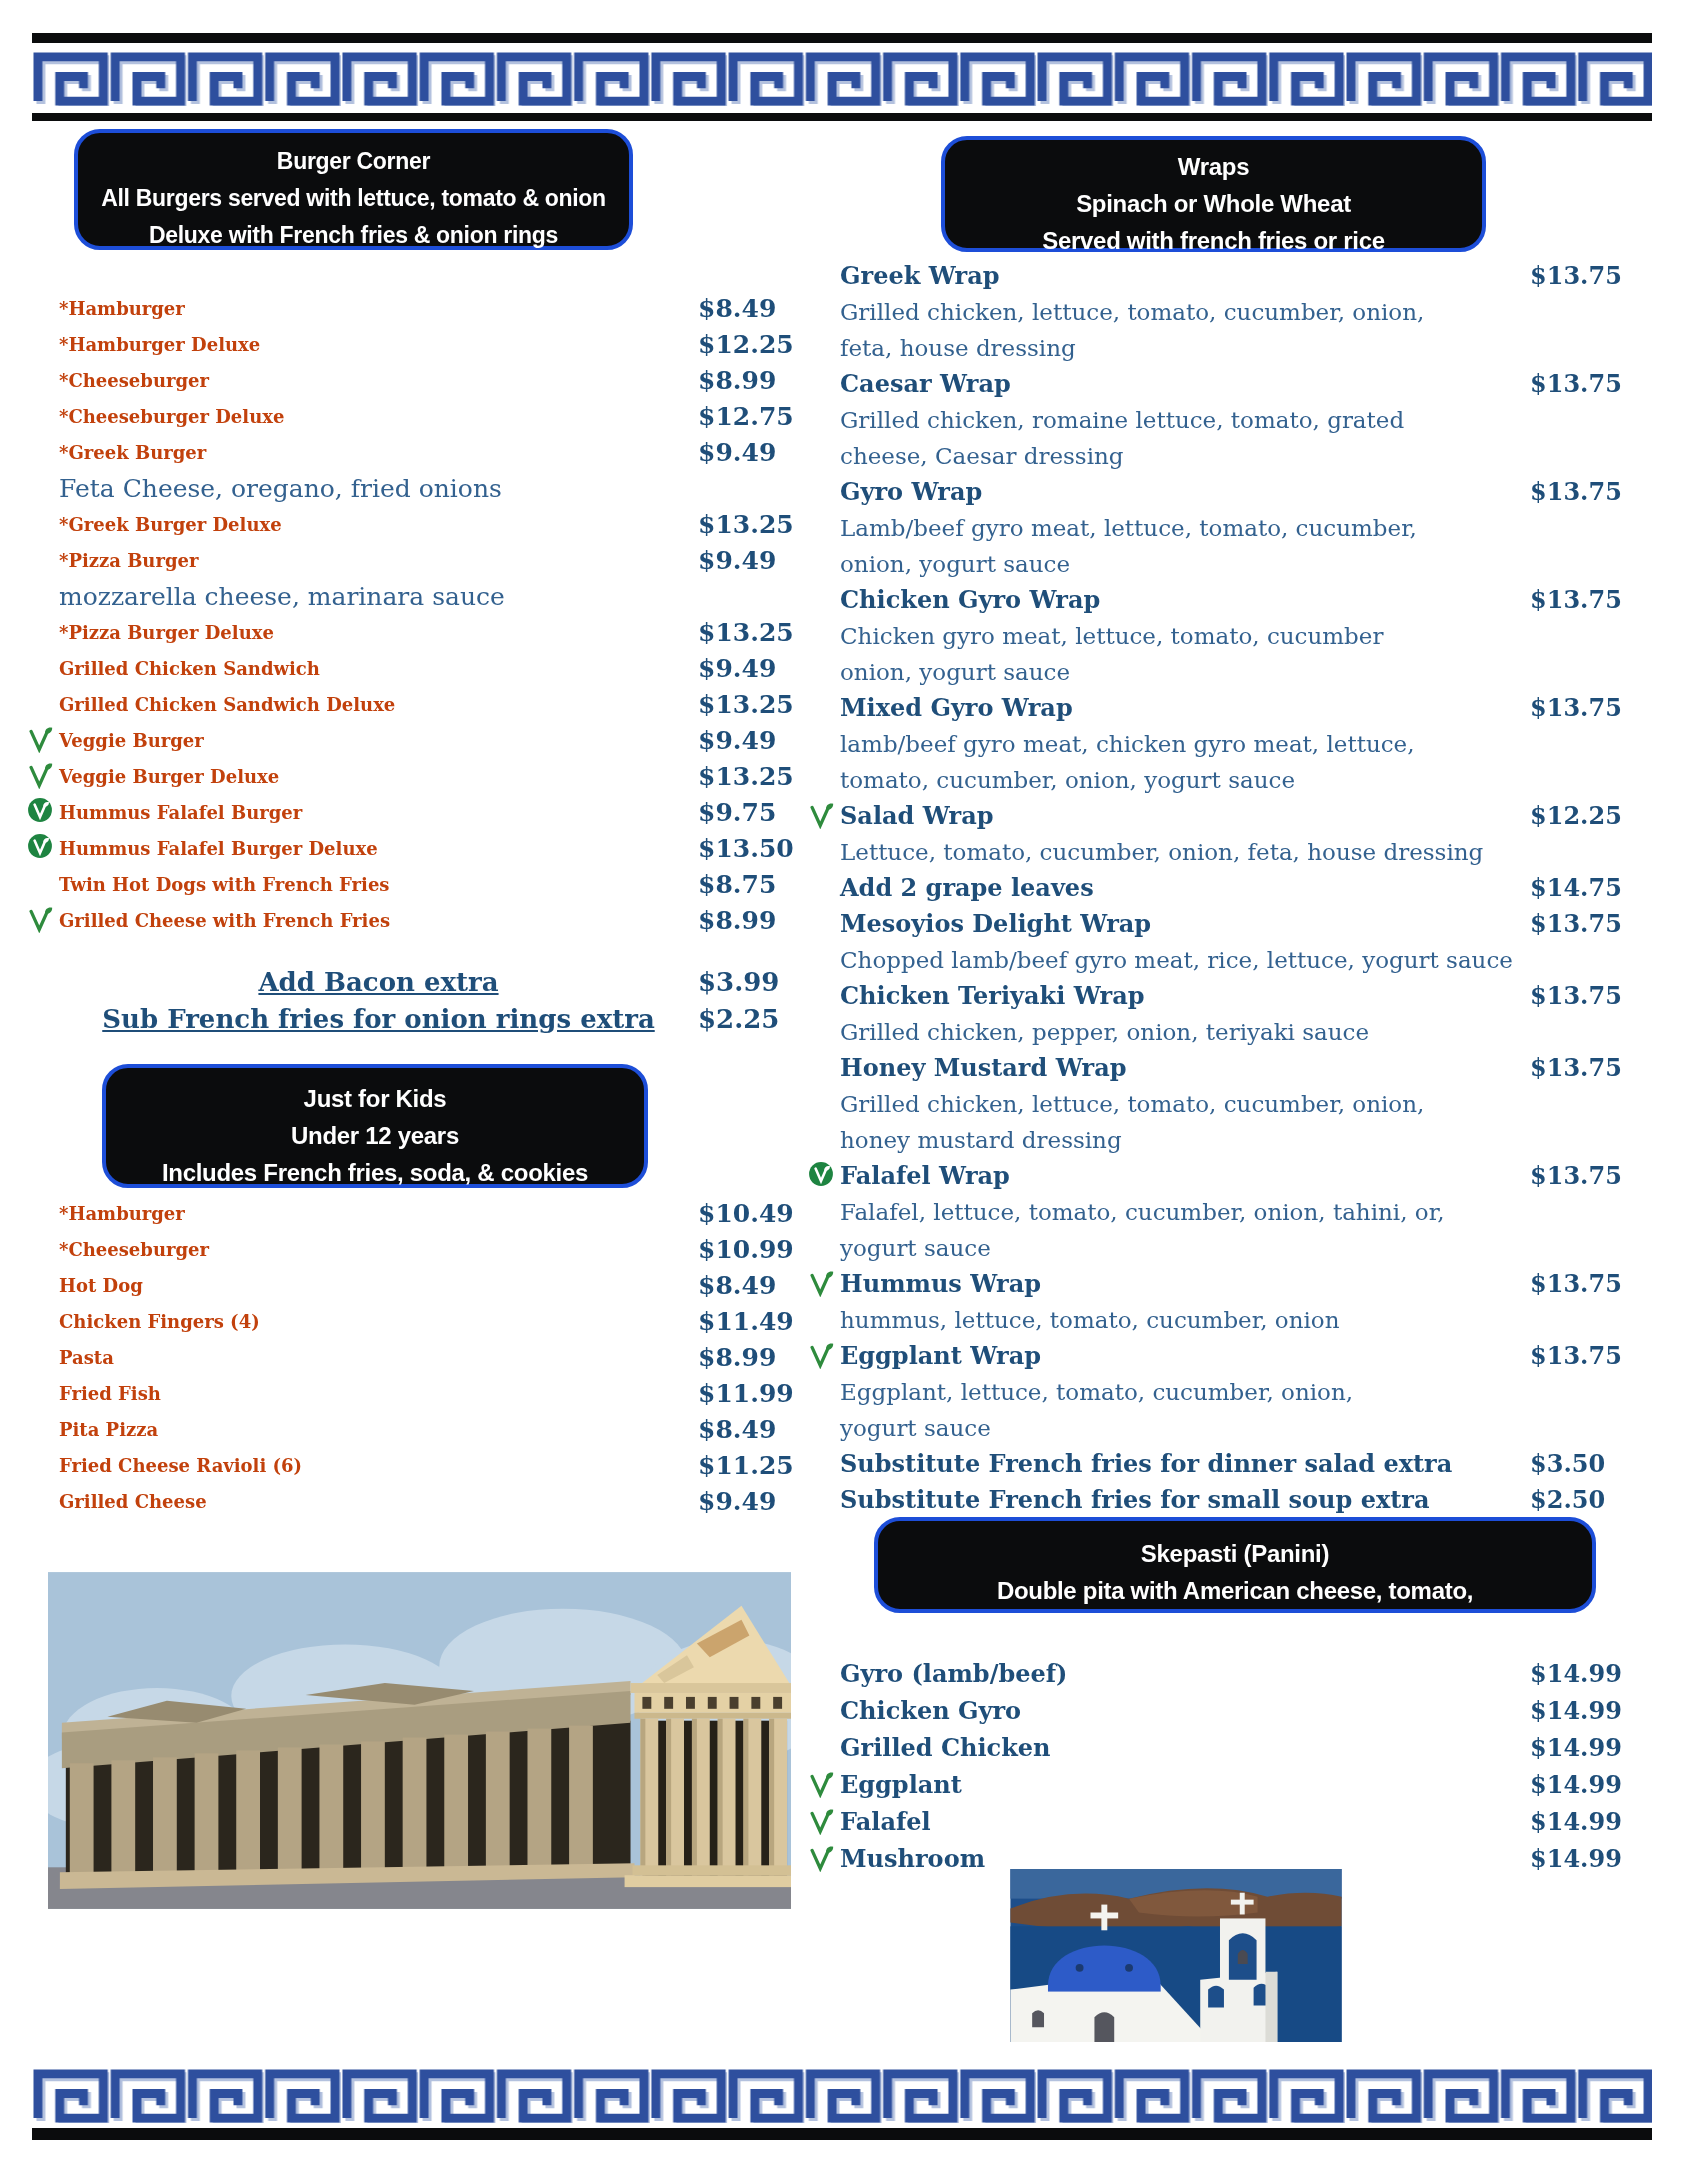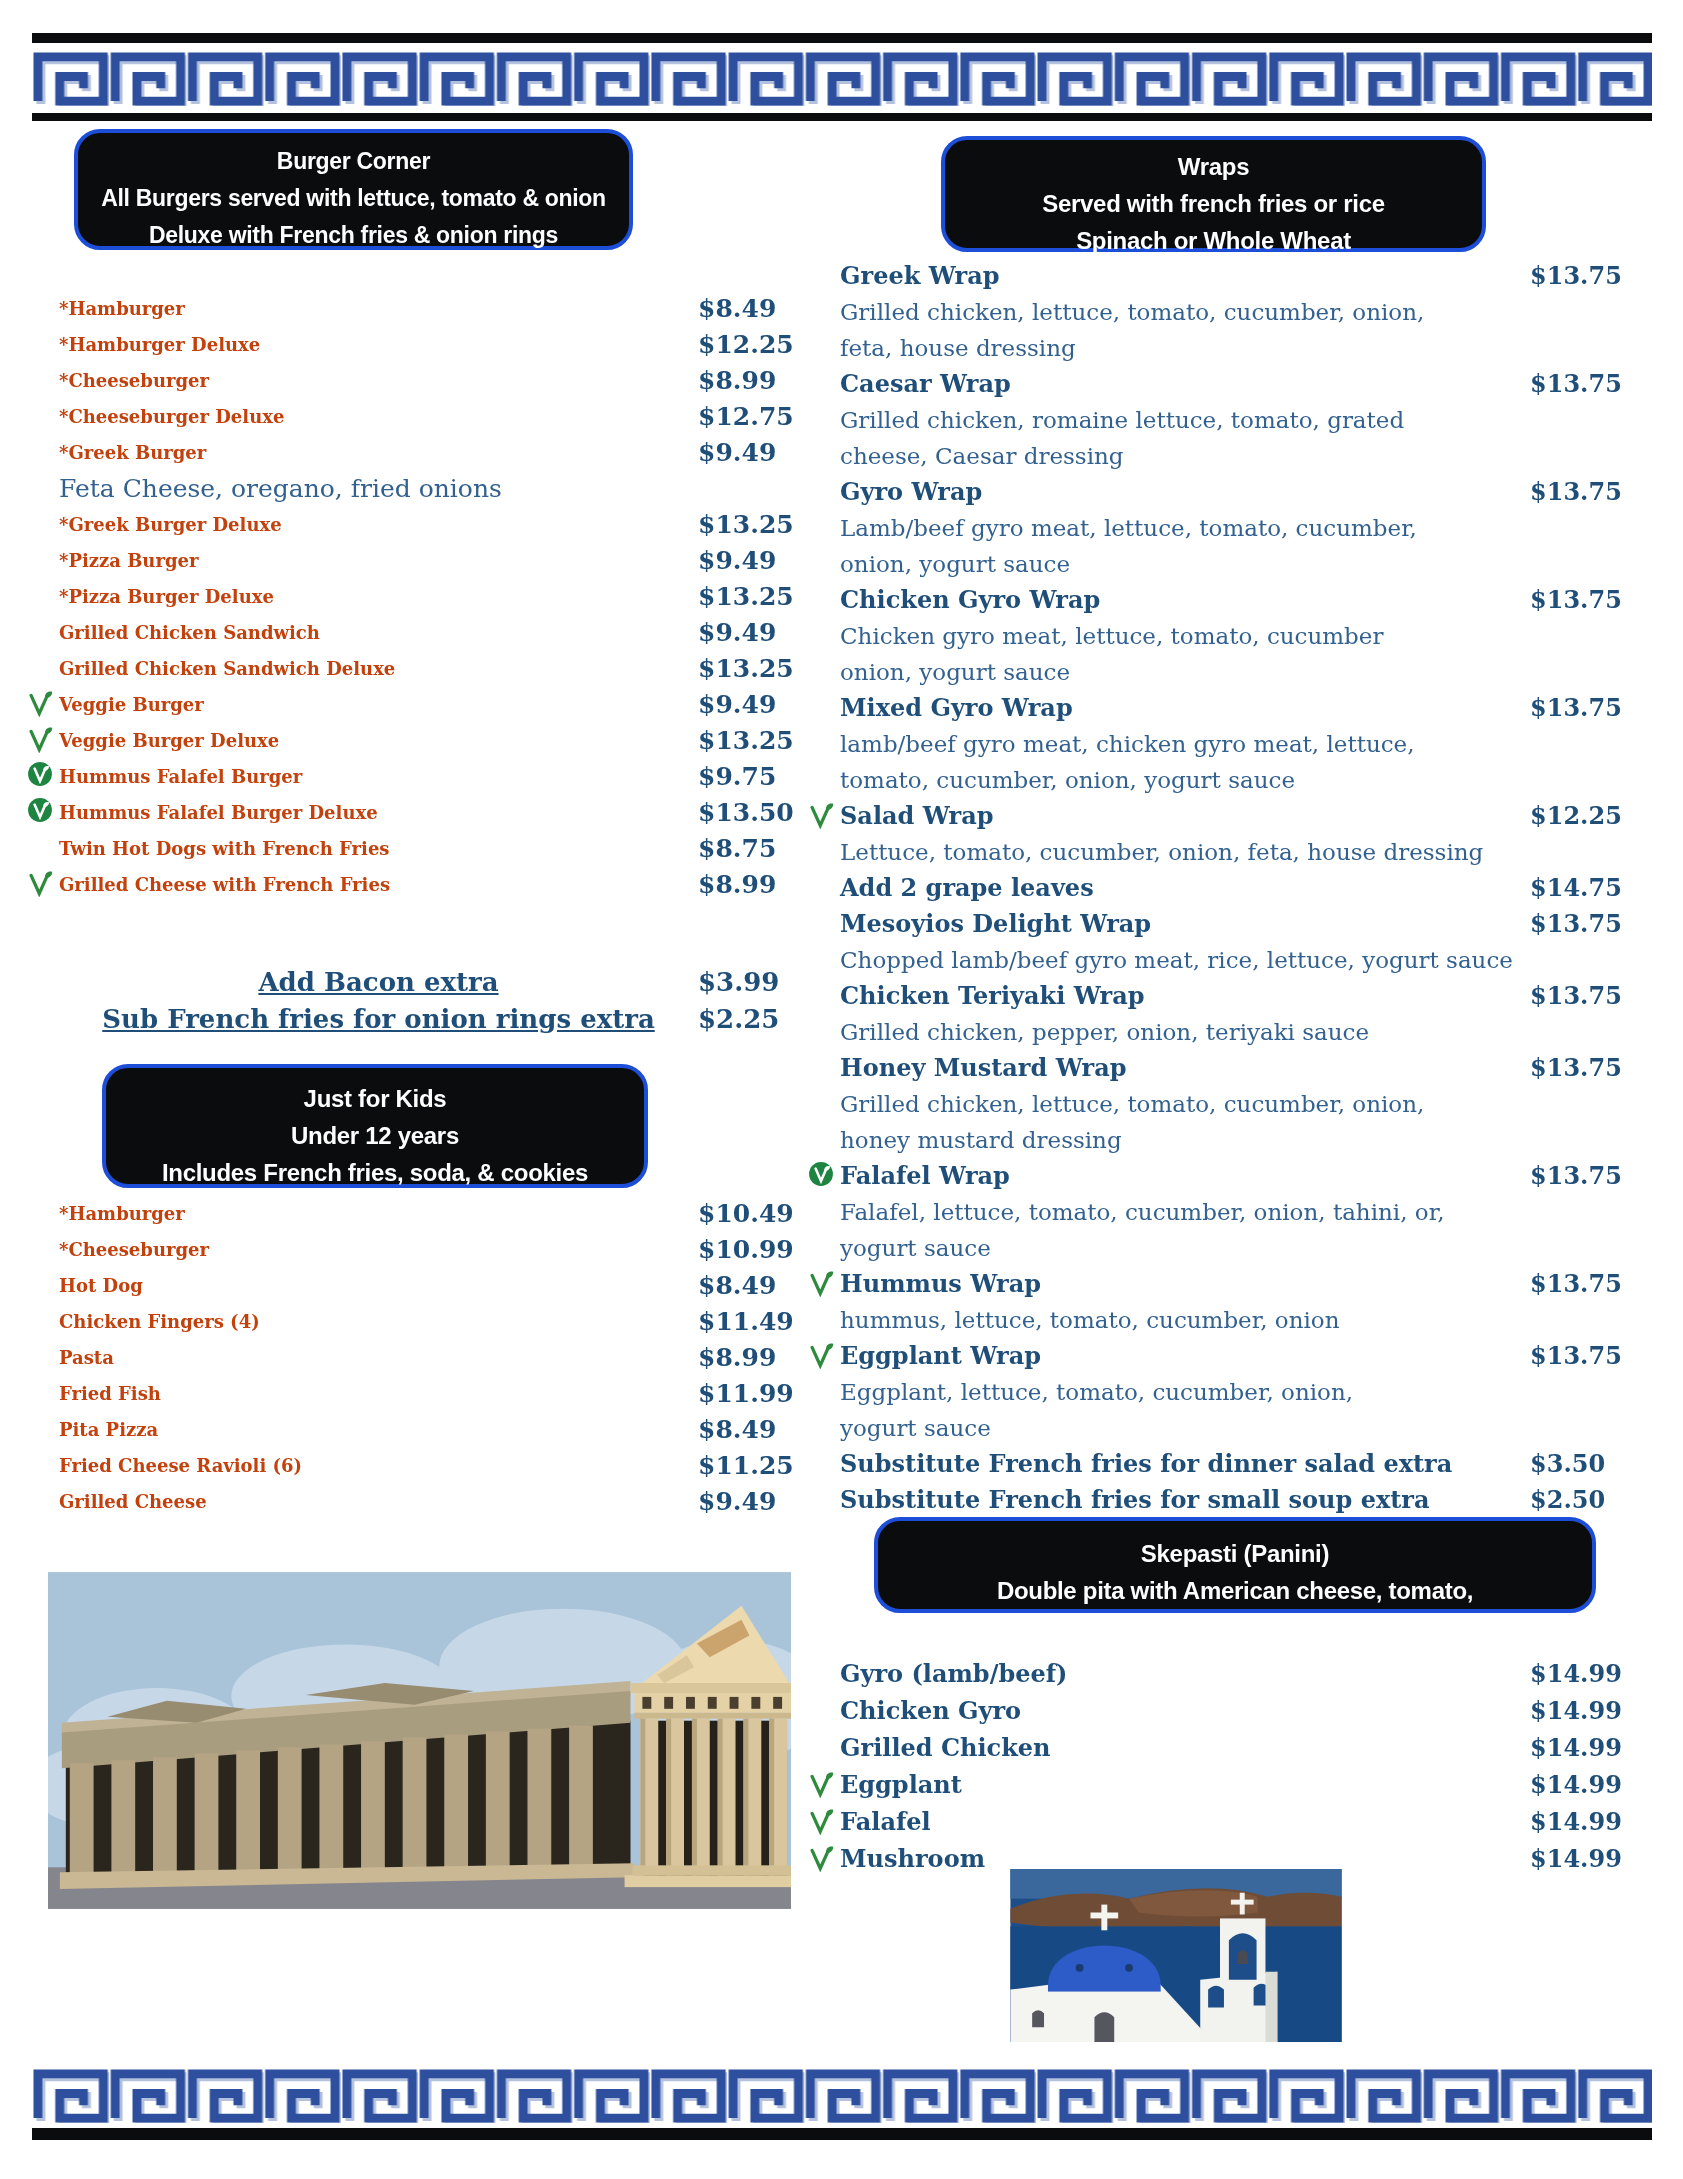--- a/index.html
+++ b/index.html
@@ -93,20 +93,25 @@
       <div class="row row-item">
 
         <span class="txt">*Greek Burger Deluxe</span>
         <span class="price">$13.25</span>
       </div>
       <div class="row row-item">
 
         <span class="txt">*Pizza Burger</span>
         <span class="price">$9.49</span>
       </div>
+      <div class="row row-desc">
+
+        <span class="txt">mozzarella cheese, marinara sauce</span>
+
+      </div>
       <div class="row row-item">
 
         <span class="txt">*Pizza Burger Deluxe</span>
         <span class="price">$13.25</span>
       </div>
       <div class="row row-item">
 
         <span class="txt">Grilled Chicken Sandwich</span>
         <span class="price">$9.49</span>
       </div>
@@ -299,22 +304,22 @@
       <rect x="676" y="148" width="5" height="158"></rect>
       <rect x="702" y="148" width="5" height="158"></rect>
       <rect x="728" y="148" width="5" height="158"></rect>
     </g>
     <rect x="590" y="296" width="162" height="10" fill="#D3C094"></rect>
     <rect x="582" y="306" width="172" height="12" fill="#E0CDA1"></rect>
   </svg>
 
   <div class="hbox" style="left:941px;top:136px;width:545px;height:116px;padding-top:8px;font-size:24px;">
     <div class="hl">Wraps</div>
+    <div class="hl">Spinach or Whole Wheat</div>
     <div class="hl">Served with french fries or rice</div>
-    <div class="hl">Spinach or Whole Wheat</div>
   </div>
 
   <div class="rows rows-36 right-col" style="left:840px;top:261px;width:794px;">
 
   <div class="row row-item">
 
         <span class="txt">Greek Wrap</span>
         <span class="price">$13.75</span>
       </div>
       <div class="row row-desc">

